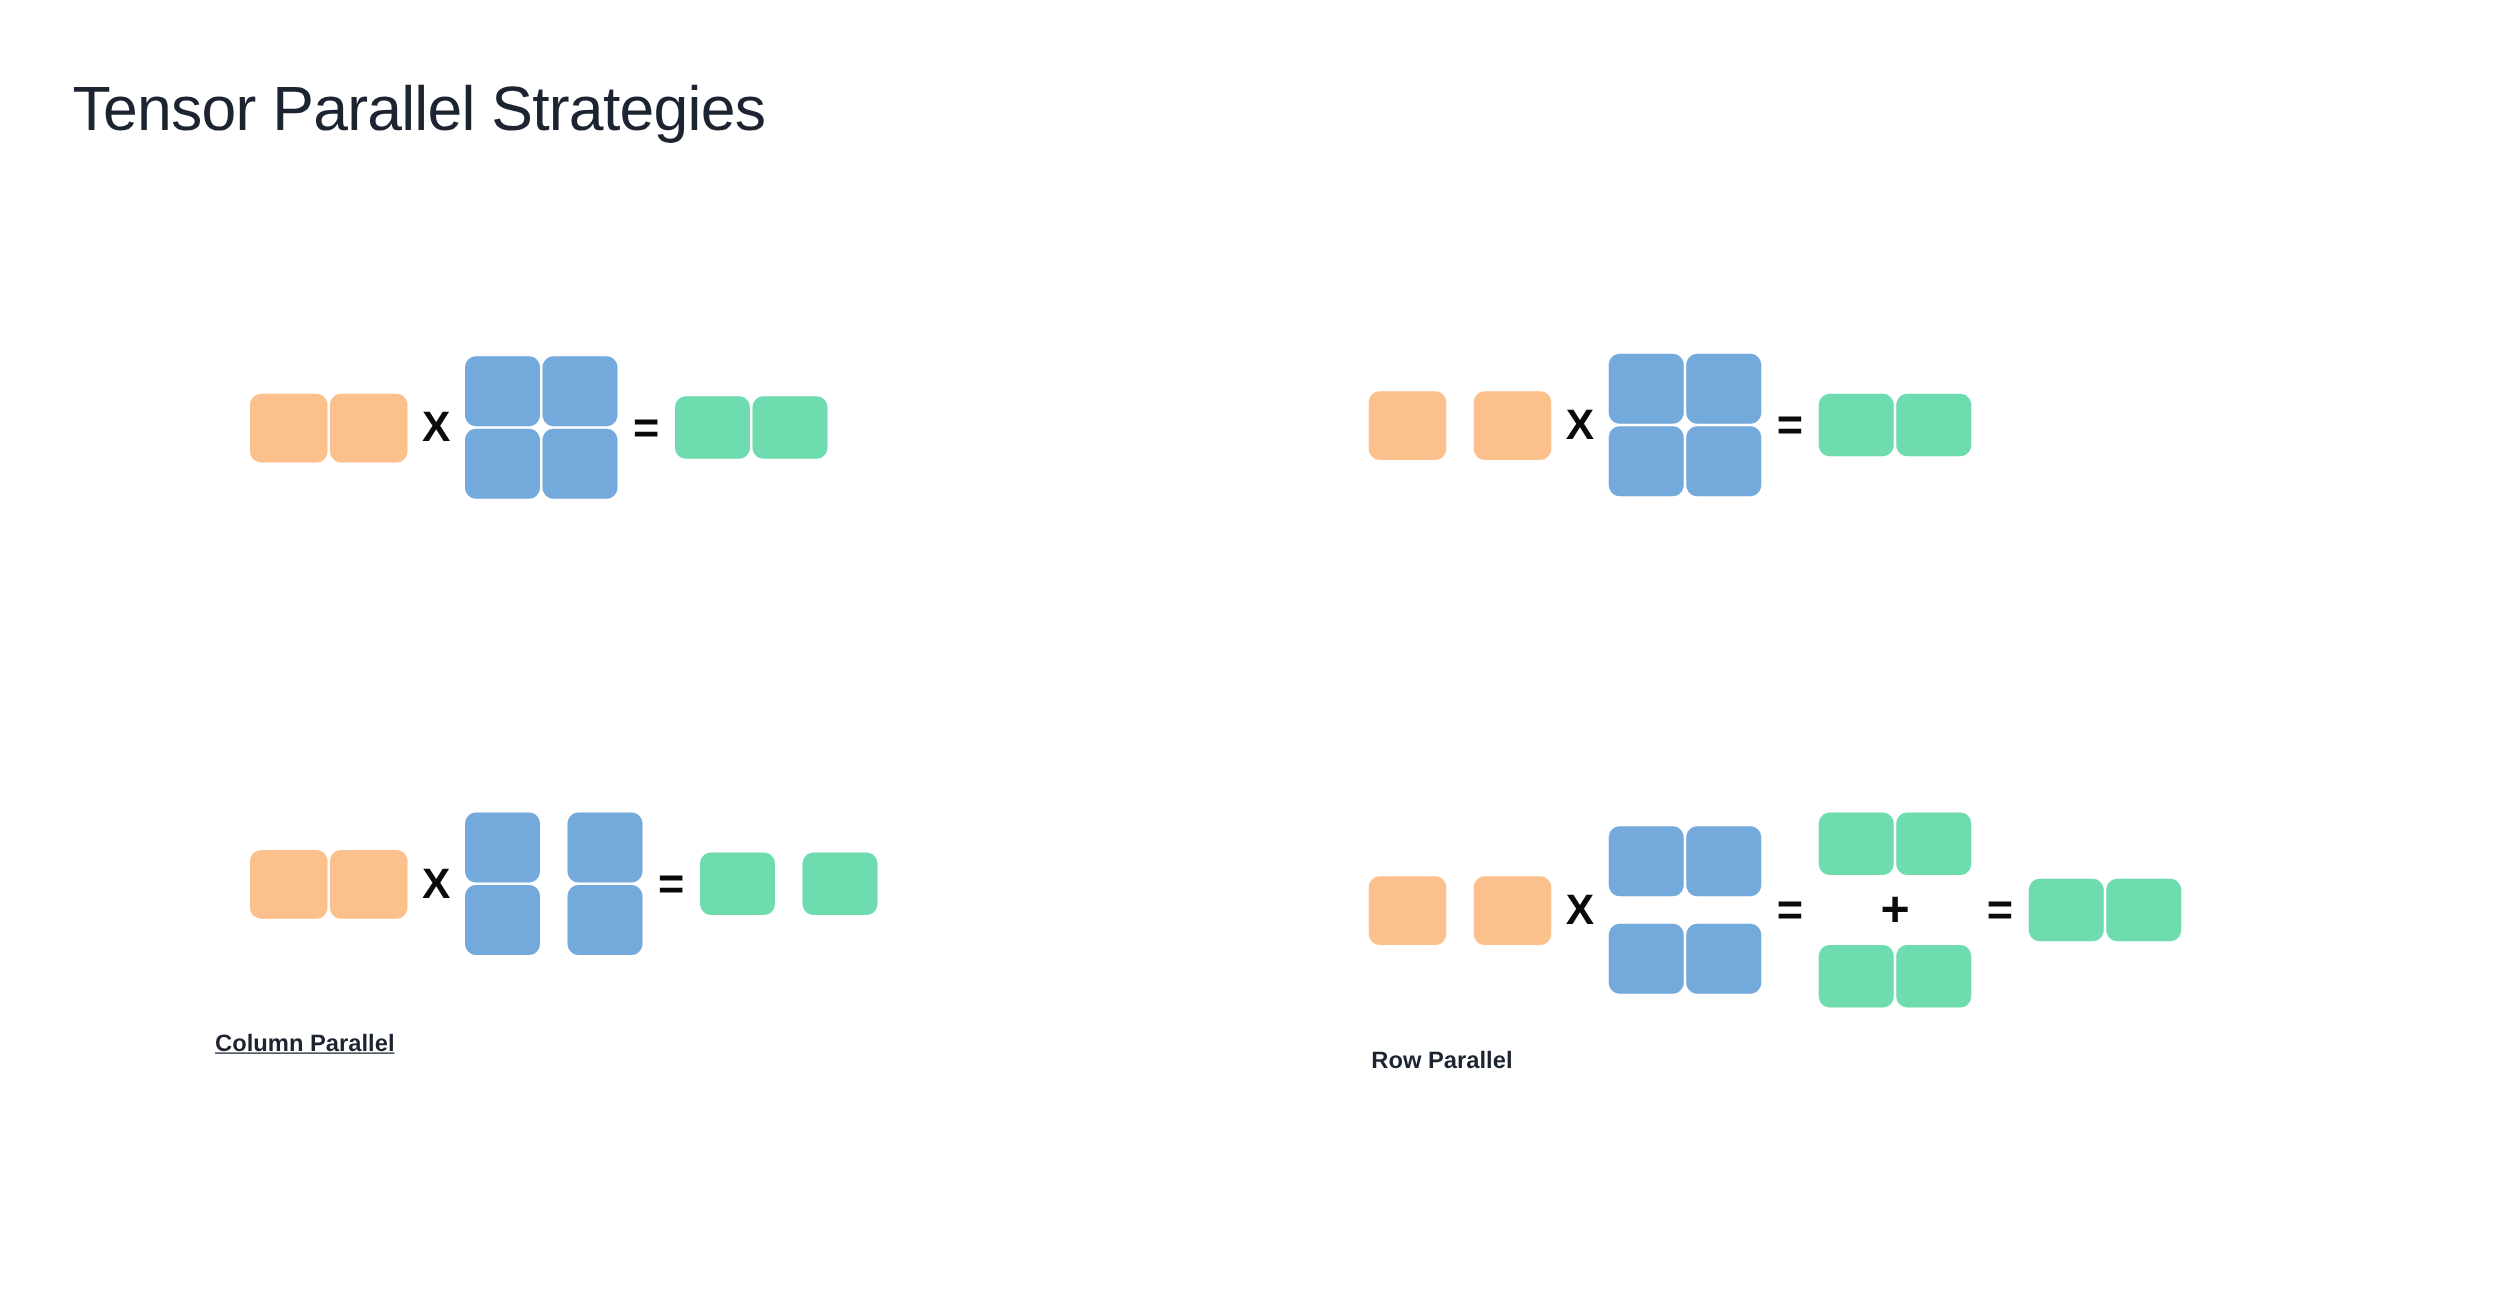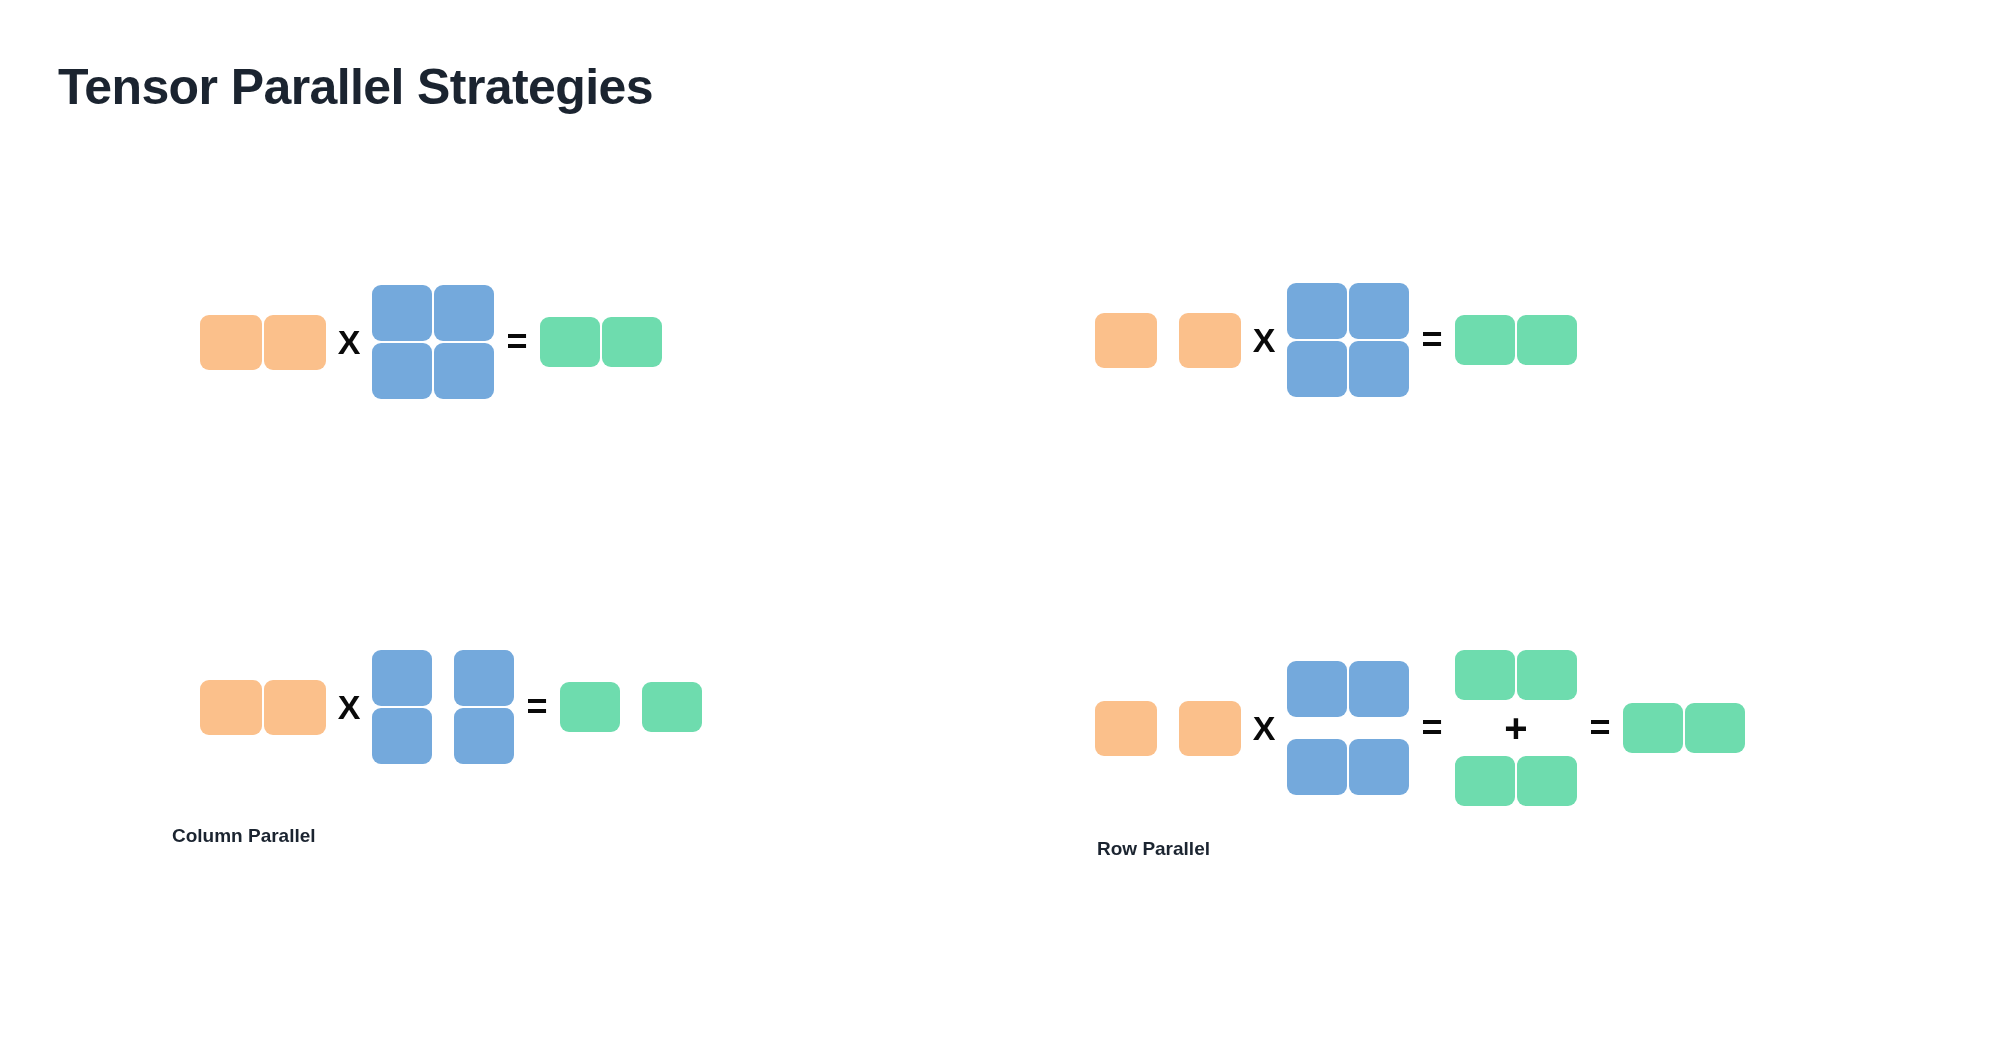--- a/index.html
+++ b/index.html
@@ -13,21 +13,21 @@
     position: relative;
     font-family: "Liberation Sans", sans-serif;
     overflow: hidden;
   }
 
   #page-title {
     position: absolute;
     left: 58px;
     top: 58px;
     font-size: 50px;
-    font-weight: 700;
+    font-weight: 400;
     letter-spacing: -0.6px;
     color: #1b2430;
     white-space: nowrap;
   }
 
   
   .panel { position: absolute; }
 
   .equation {
     position: absolute;
@@ -138,21 +138,21 @@
     </div>
 
     <div class="op eq" style="color: rgb(10, 10, 10);">=</div>
 
     <div class="grid gap-split-x" style="grid-template-columns:repeat(2,auto);">
       <div class="tile green t-green" style="background: rgb(110, 220, 174);"></div>
       <div class="tile green t-green" style="background: rgb(110, 220, 174);"></div>
     </div>
   </div>
 
-  <div class="caption" style="left: 172px; top: 825px; color: rgb(27, 36, 48);">Column Parallel</div>
+  <div class="caption" style="left: 172px; top: 825px; color: rgb(27, 36, 48); text-decoration: underline;">Column Parallel</div>
 </div>
 
 <div class="panel">
 
   <div class="equation" style="left:1095px; top:283px;">
 
     <div class="grid gap-split-x" style="grid-template-columns:repeat(2,auto);">
       <div class="tile orange t-orange" style="background: rgb(251, 192, 139);"></div>
       <div class="tile orange t-orange" style="background: rgb(251, 192, 139);"></div>
     </div>

